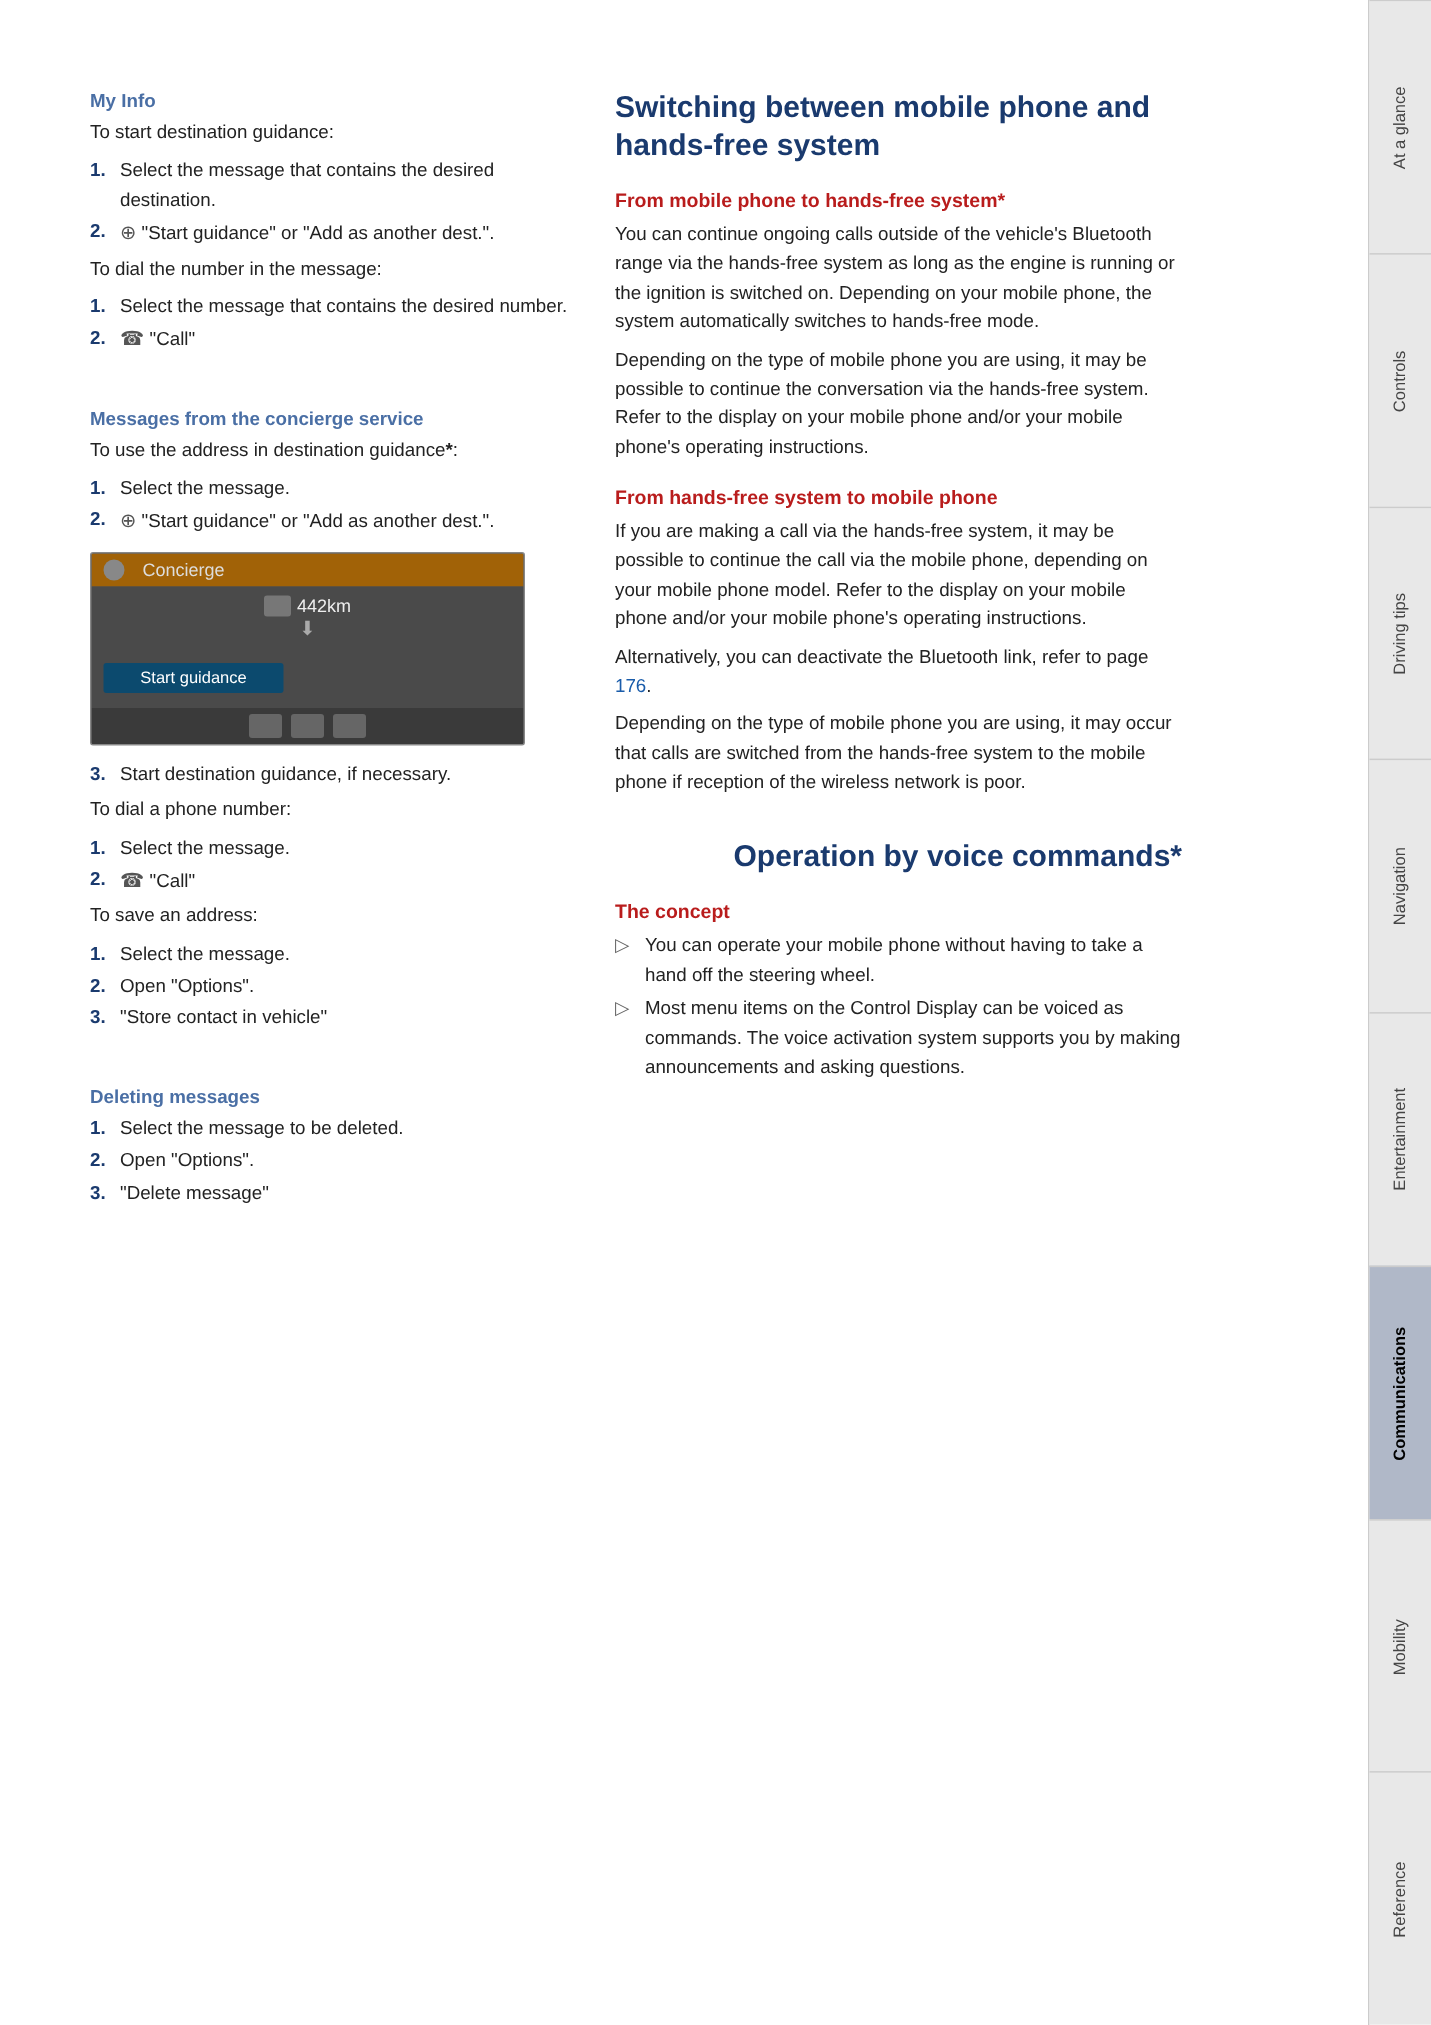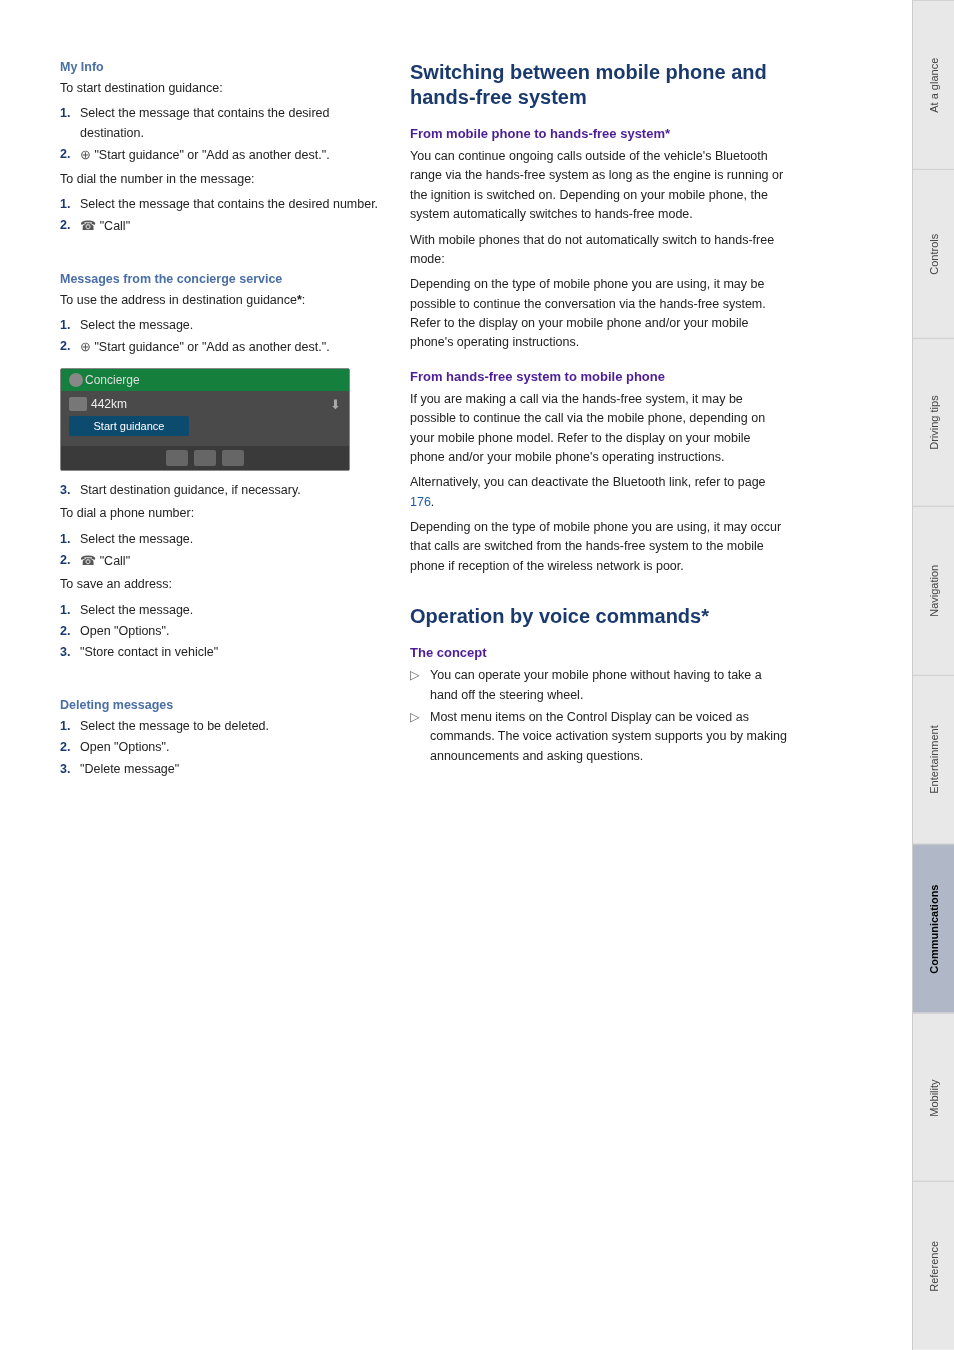--- a/index.html
+++ b/index.html
@@ -89,21 +89,21 @@
     
     .big-heading {
       color: #1a3a6e;
       font-size: 20px;
       font-weight: bold;
       line-height: 1.25;
       margin-bottom: 12px;
     }
 
     .sub-heading {
-      color: #4c1d95;
+      color: #b91c1c;
       font-size: 13px;
       font-weight: bold;
       margin-bottom: 6px;
       margin-top: 16px;
     }
 
     
     p {
       font-size: 12.5px;
       line-height: 1.55;
@@ -157,25 +157,25 @@
     .screenshot-box {
       border: 1px solid #888;
       width: 290px;
       margin: 10px 0 10px 0;
       background: #555;
       border-radius: 2px;
       overflow: hidden;
     }
 
     .screenshot-header {
-      background: #15803d;
+      background: #a16207;
       padding: 4px 8px;
       display: flex;
       align-items: center;
-      gap: 2px;
+      gap: 12px;
     }
 
     .screenshot-header-icon {
       width: 14px;
       height: 14px;
       background: #888;
       border-radius: 50%;
       display: inline-block;
     }
 
@@ -188,23 +188,24 @@
       background: #4a4a4a;
       padding: 6px 8px;
       color: #ddd;
       font-size: 11px;
     }
 
     .screenshot-km-row {
       display: flex;
       align-items: center;
       justify-content: space-between;
-      margin-bottom: 4px;
+      margin-bottom: 16px;
       color: #ccc;
       font-size: 11px;
+      flex-direction: column;
     }
 
     .screenshot-km-row .km-left {
       display: flex;
       align-items: center;
       gap: 4px;
     }
 
     .screenshot-km-row .km-icon {
       width: 18px;
@@ -419,35 +420,34 @@
     </div>
 
     <div class="right-col">
 
       <div class="big-heading">Switching between mobile phone and hands-free system</div>
 
       <div class="sub-heading">From mobile phone to hands-free system*</div>
 
       <p>You can continue ongoing calls outside of the vehicle's Bluetooth range via the hands-free system as long as the engine is running or the ignition is switched on. Depending on your mobile phone, the system automatically switches to hands-free mode.</p>
 
-      <p>With mobile phones that do not automatically switch to hands-free mode:</p>
 
       <p>Depending on the type of mobile phone you are using, it may be possible to continue the conversation via the hands-free system. Refer to the display on your mobile phone and/or your mobile phone's operating instructions.</p>
 
       <div class="sub-heading">From hands-free system to mobile phone</div>
 
       <p>If you are making a call via the hands-free system, it may be possible to continue the call via the mobile phone, depending on your mobile phone model. Refer to the display on your mobile phone and/or your mobile phone's operating instructions.</p>
 
       <p>
         Alternatively, you can deactivate the Bluetooth link, refer to page <span class="blue-link">176</span>.
       </p>
 
       <p>Depending on the type of mobile phone you are using, it may occur that calls are switched from the hands-free system to the mobile phone if reception of the wireless network is poor.</p>
 
-      <div class="big-heading" style="margin-top: 28px;">Operation by voice commands*</div>
+      <div class="big-heading" style="margin-top: 28px; text-align: right;">Operation by voice commands*</div>
 
       <div class="sub-heading">The concept</div>
 
       <ul class="arrow-list">
         <li>
           <span class="arrow">▷</span>
           <span>You can operate your mobile phone without having to take a hand off the steering wheel.</span>
         </li>
         <li>
           <span class="arrow">▷</span>

